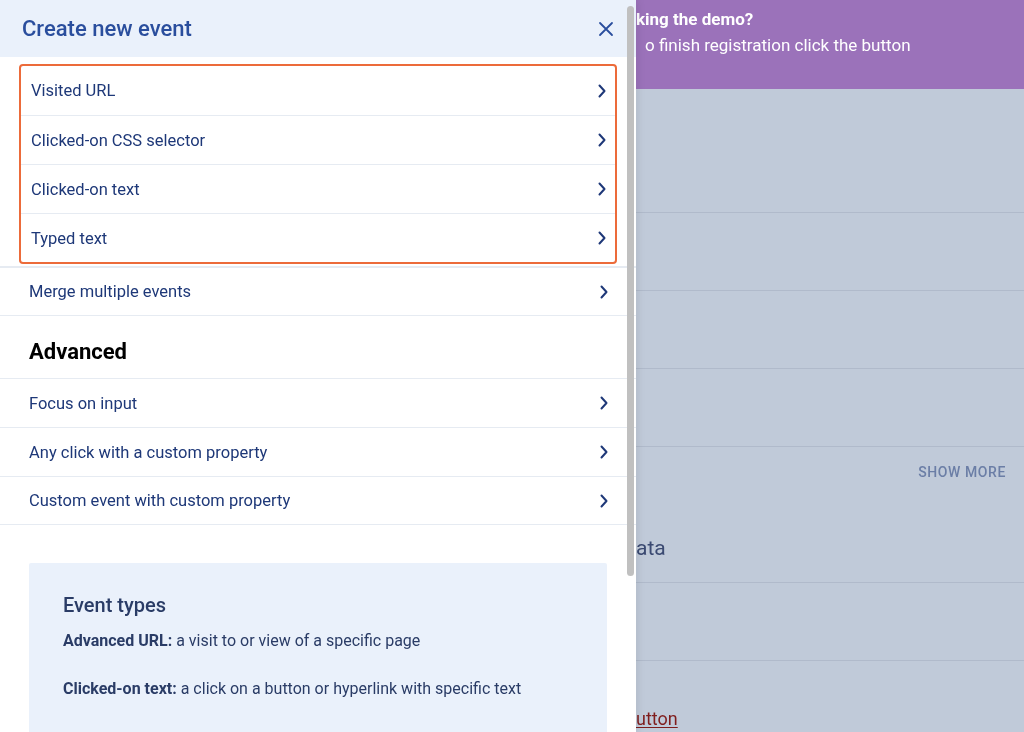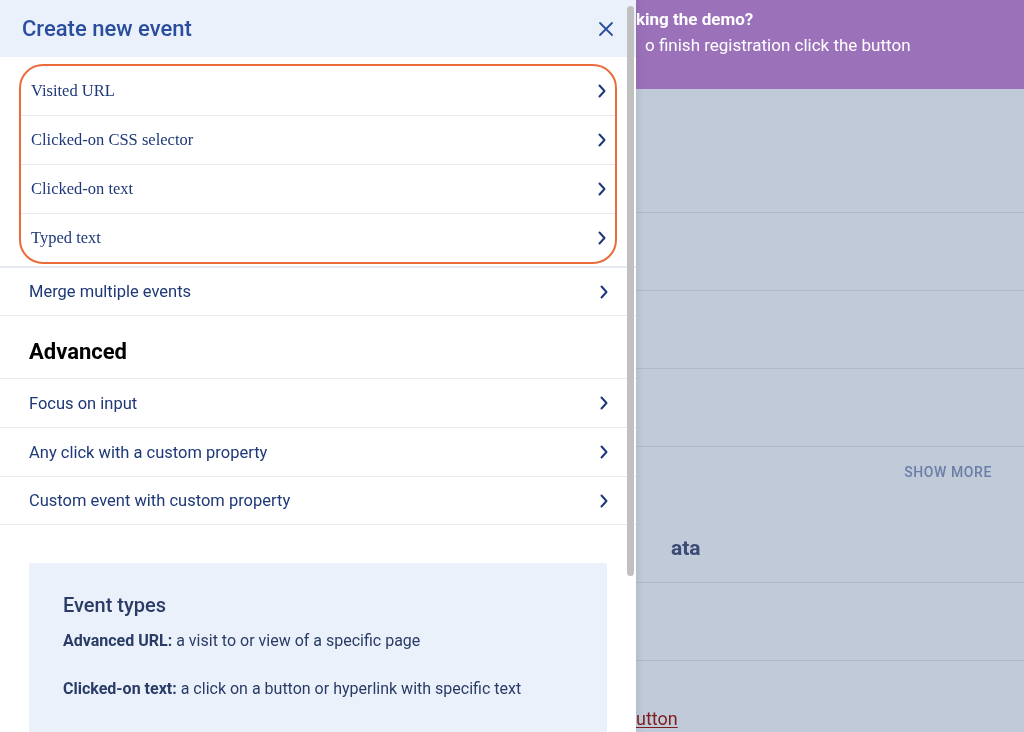--- a/index.html
+++ b/index.html
@@ -32,36 +32,35 @@
       line-height: 26px;
     }
     .banner .line1 { font-weight: 700; }
     .banner .line2 { font-weight: 400; padding-left: 9px; }
 
     .bg-section-title {
       position: absolute;
       left: 636px;
       color: #3b4a72;
       font-size: 21px;
-      font-weight: 700;
-      margin-left: 35px;
+      font-weight: 400;
     }
 
     .bg-link {
       position: absolute;
       left: 636px;
       color: #7f1d1d;
       font-size: 18px;
       text-decoration: underline;
       text-underline-offset: 2px;
     }
 
     .show-more {
       position: absolute;
-      right: 32px;
+      right: 18px;
       top: 464px;
       font-size: 14px;
       letter-spacing: 0.6px;
       color: #6b7ea6;
       font-weight: 500;
     }
 
     .bg-row-sep {
       position: absolute;
       left: 636px;
@@ -116,23 +115,22 @@
       right: 2px;
       width: 7px;
       height: 570px;
       background: #c0c0c0;
       border-radius: 4px;
     }
 
     .highlight-box {
       margin: 7px 19px 0 19px;
       border: 2px solid #ec6b3a;
-      border-radius: 24px;
+      border-radius: 4px;
       overflow: hidden;
-      font-family: Liberation Serif, serif;
     }
 
     .list-item {
       height: 49px;
       display: flex;
       align-items: center;
       justify-content: space-between;
       padding: 0 9px 0 10px;
       cursor: pointer;
       border-top: 1px solid #e6ebf2;

